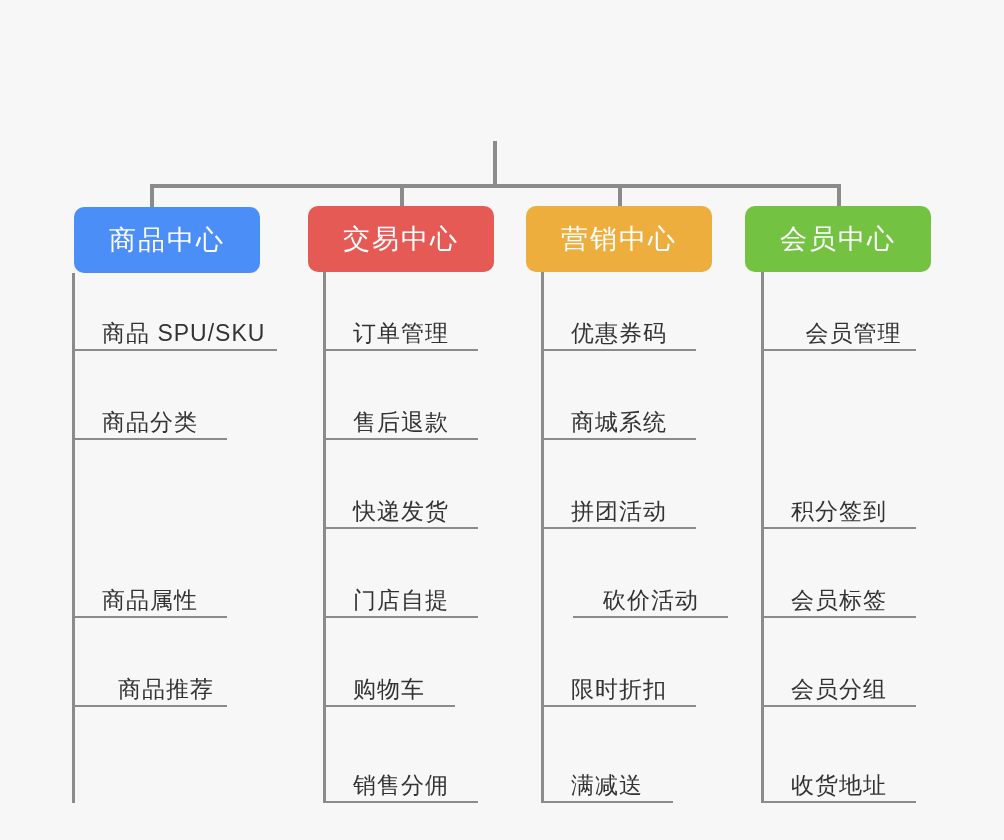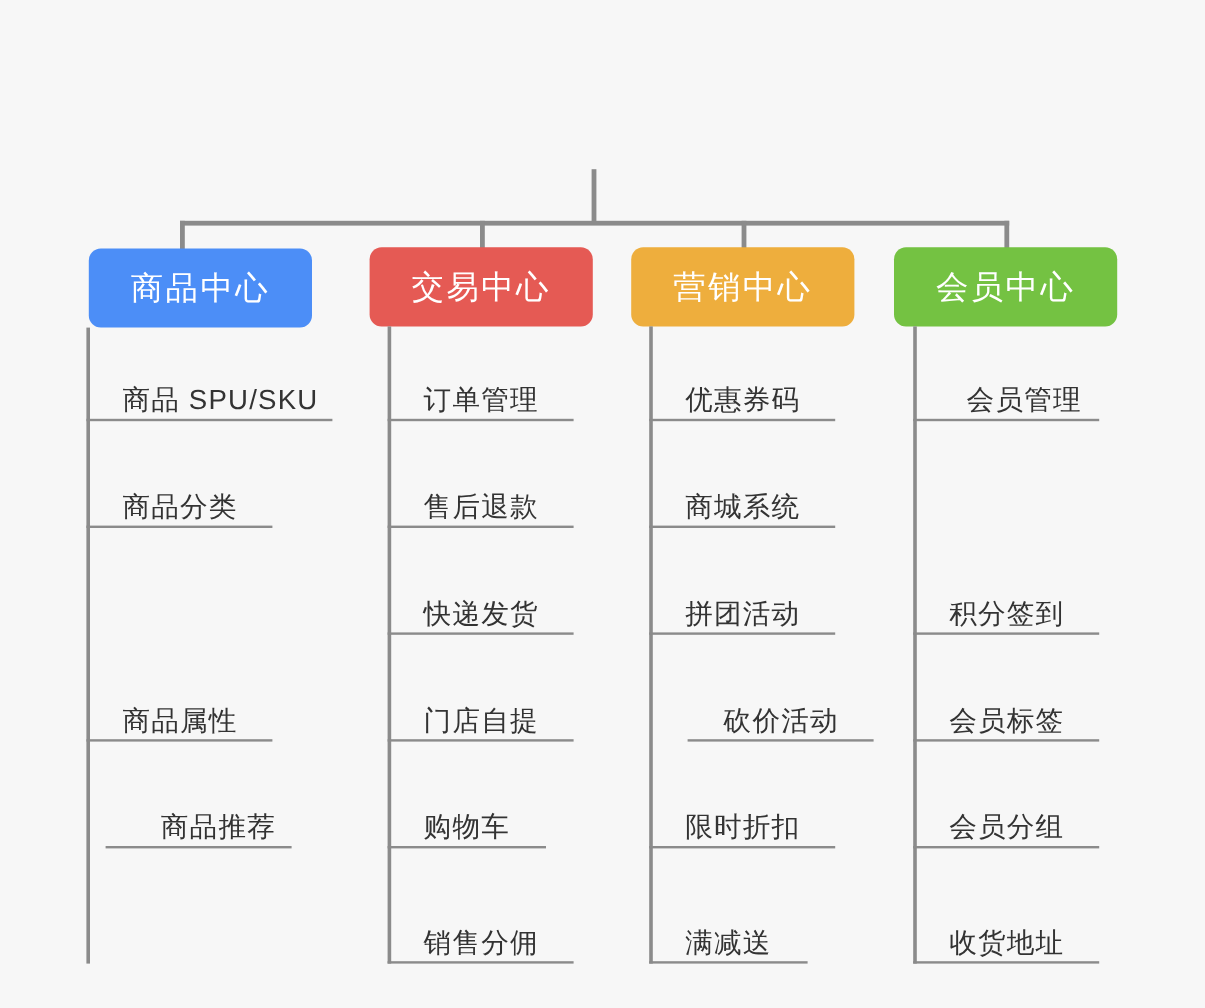--- a/index.html
+++ b/index.html
@@ -133,21 +133,21 @@
     <span class="leaf-underline" style="width:205px;"></span>
   </div>
   <div class="leaf" style="left:72px; top:394px; width:155px;">
     <span class="leaf-label">商品分类</span>
     <span class="leaf-underline" style="width:155px;"></span>
   </div>
   <div class="leaf" style="left:72px; top:572px; width:155px;">
     <span class="leaf-label">商品属性</span>
     <span class="leaf-underline" style="width:155px;"></span>
   </div>
-  <div class="leaf" style="left:88px; top:661px; width:155px;padding-left:46px;">
+  <div class="leaf" style="left:72px; top:661px; width:155px;padding-left:46px;">
     <span class="leaf-label">商品推荐</span>
     <span class="leaf-underline" style="width:155px;"></span>
   </div>
 
   <div class="branch-header" style="left:308px; top:206px; background:#e55a54;">
     <span>交易中心</span>
   </div>
   <div class="trunk" style="left:323px; top:272px; height:531px;"></div>
 
   <div class="leaf" style="left:323px; top:305px; width:155px;">

